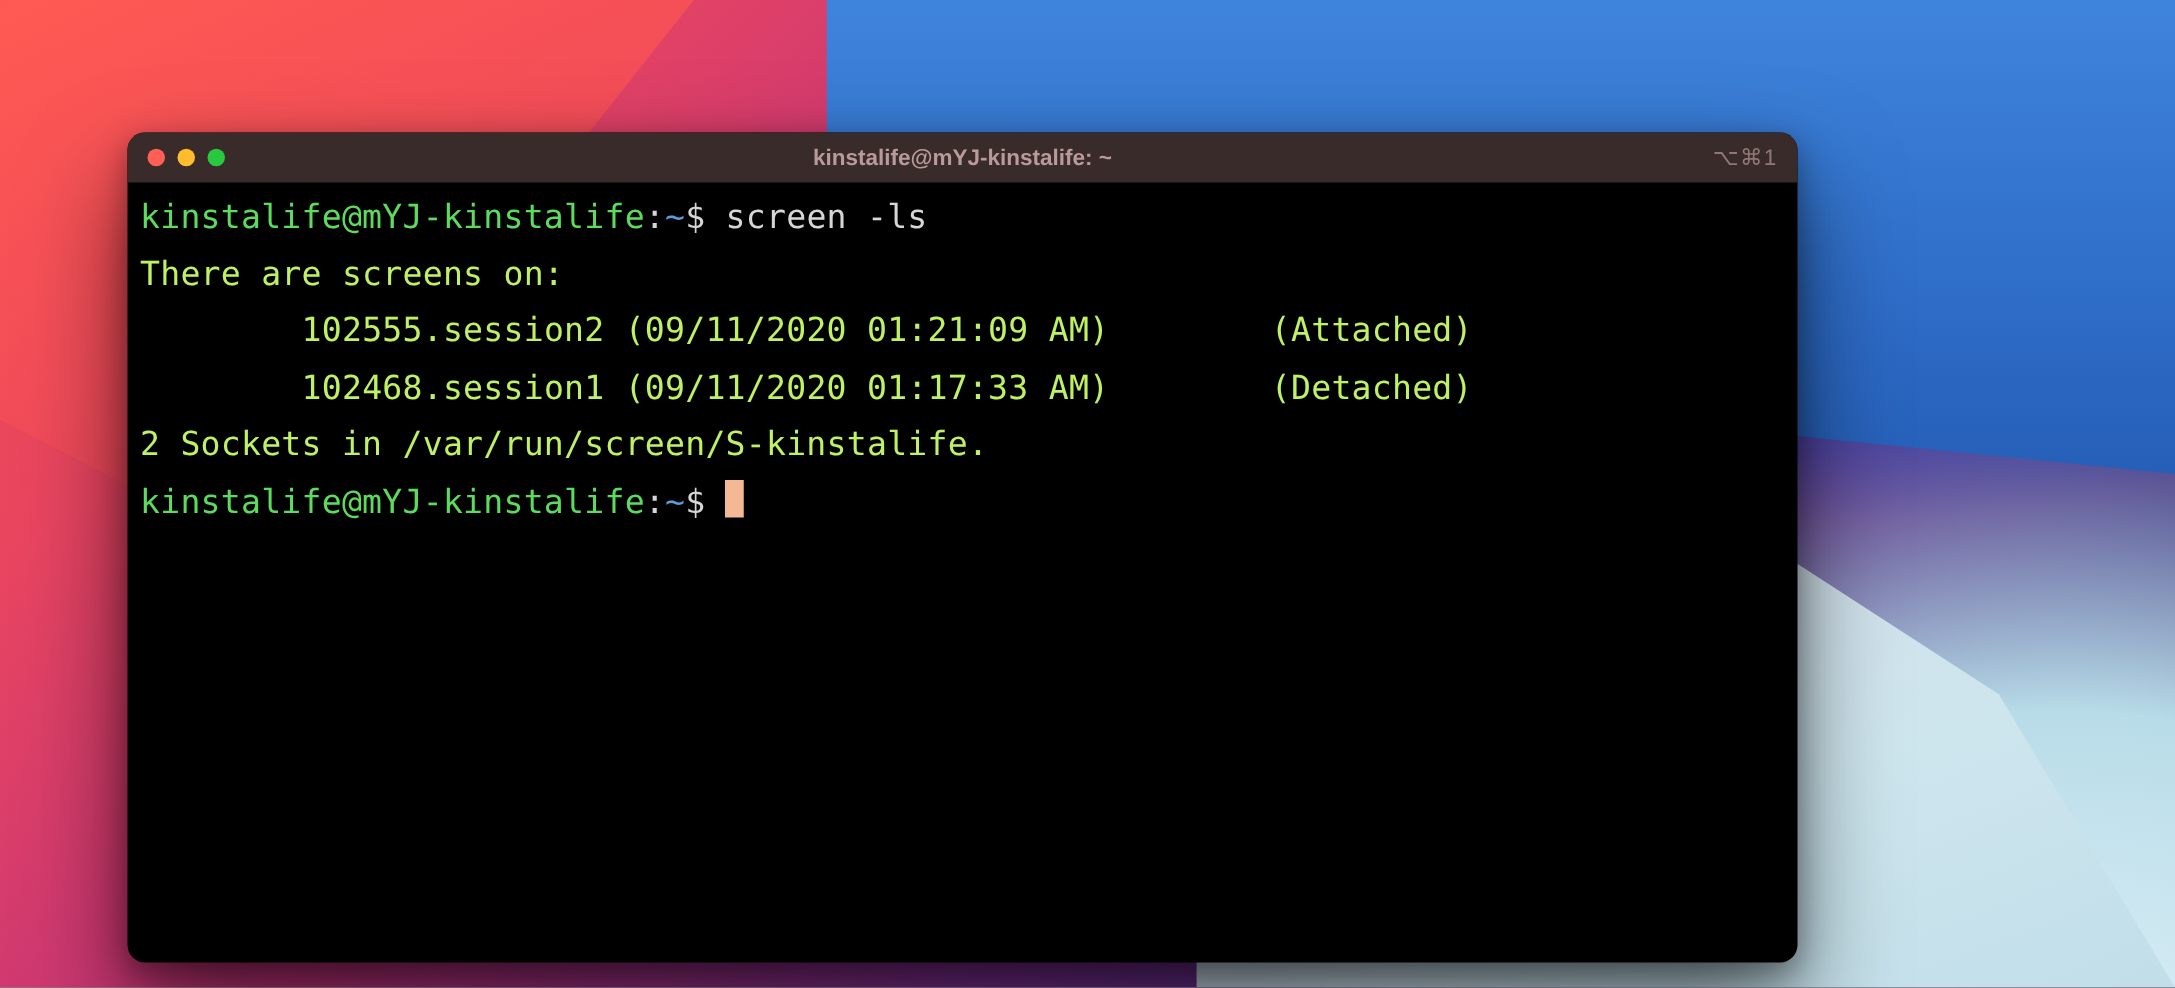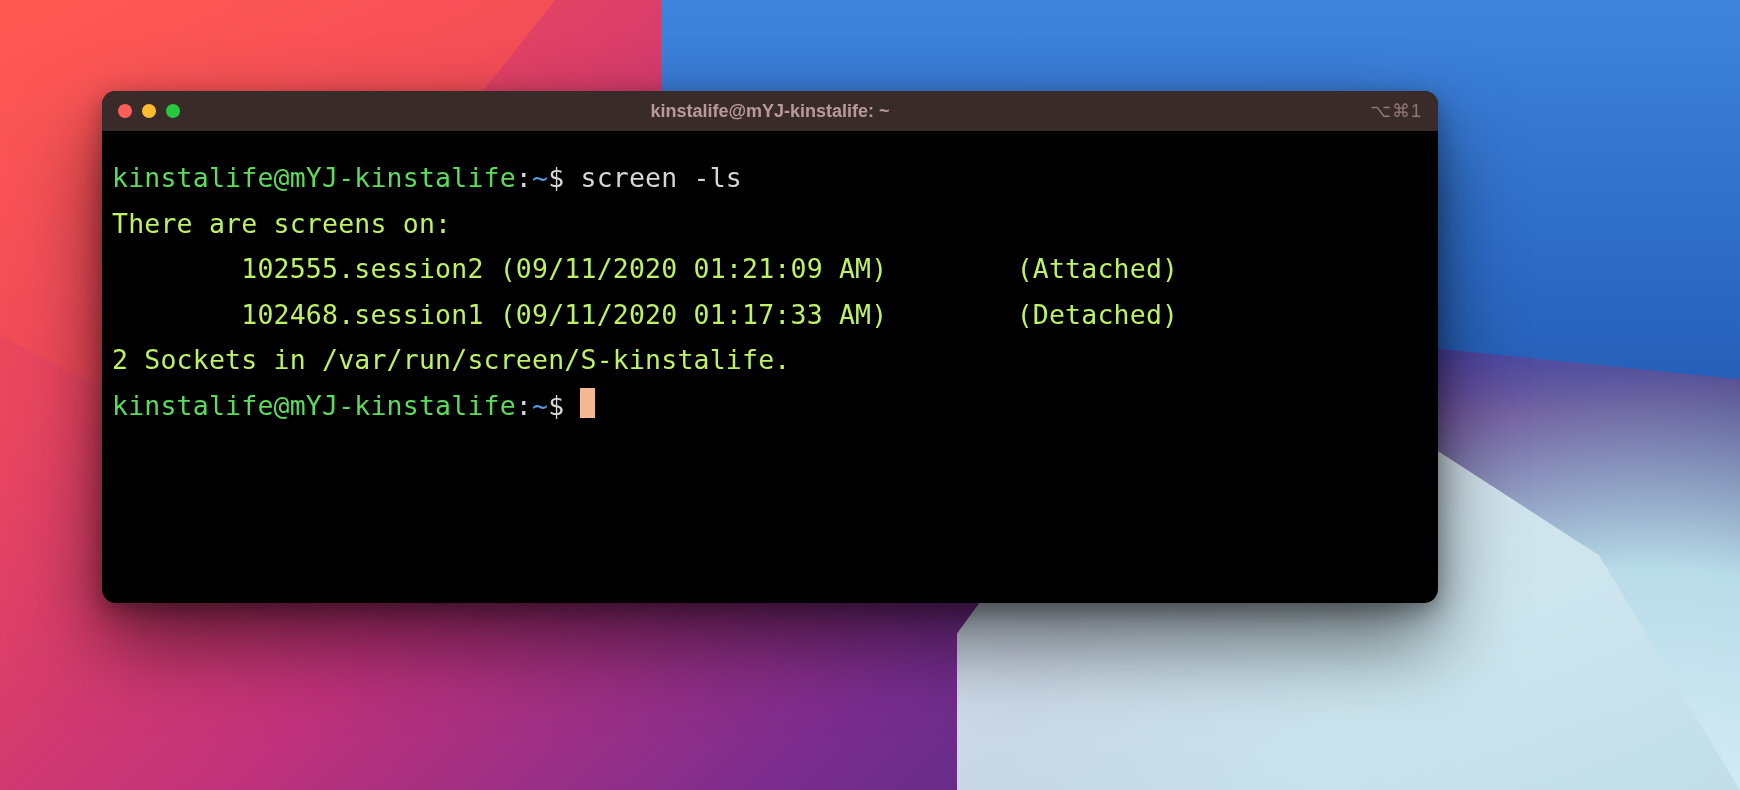--- a/index.html
+++ b/index.html
@@ -53,24 +53,24 @@
       top: 0;
       left: 0;
       width: 55%;
       height: 85%;
       background: linear-gradient(155deg, #ff5a52 0%, #f04a5a 35%, #d93a6e 70%, #b52f7e 100%);
       clip-path: polygon(0% 0%, 58% 0%, 48% 18%, 68% 38%, 30% 72%, 0% 50%);
     }
 
     .terminal-window {
       position: absolute;
-      top: 91px;
+      top: 106px;
       left: 102px;
       width: 1336px;
-      height: 512px;
+      height: 664px;
       border-radius: 14px;
       overflow: hidden;
       box-shadow: 0 40px 80px rgba(0,0,0,0.55), 0 8px 24px rgba(0,0,0,0.35);
       background: #000;
     }
 
     .title-bar {
       height: 40px;
       background: #3a2b2b;
       display: flex;
@@ -108,21 +108,21 @@
 
     .window-shortcut {
       margin-left: auto;
       color: #927777;
       font-size: 18px;
       letter-spacing: 1px;
       font-family: -apple-system, BlinkMacSystemFont, "Segoe UI", sans-serif;
     }
 
     .terminal-body {
-      padding: 24px 10px;
+      padding: 5px 10px;
       font-size: 26.5px;
       line-height: 1.72;
       color: #d6d6d6;
       font-family: ui-monospace, SFMono-Regular, Menlo, Monaco, Consolas, monospace;
       letter-spacing: 0.2px;
       white-space: pre;
     }
 
     .prompt-user { color: #5cdc5c; }
     .prompt-colon { color: #d6d6d6; }

